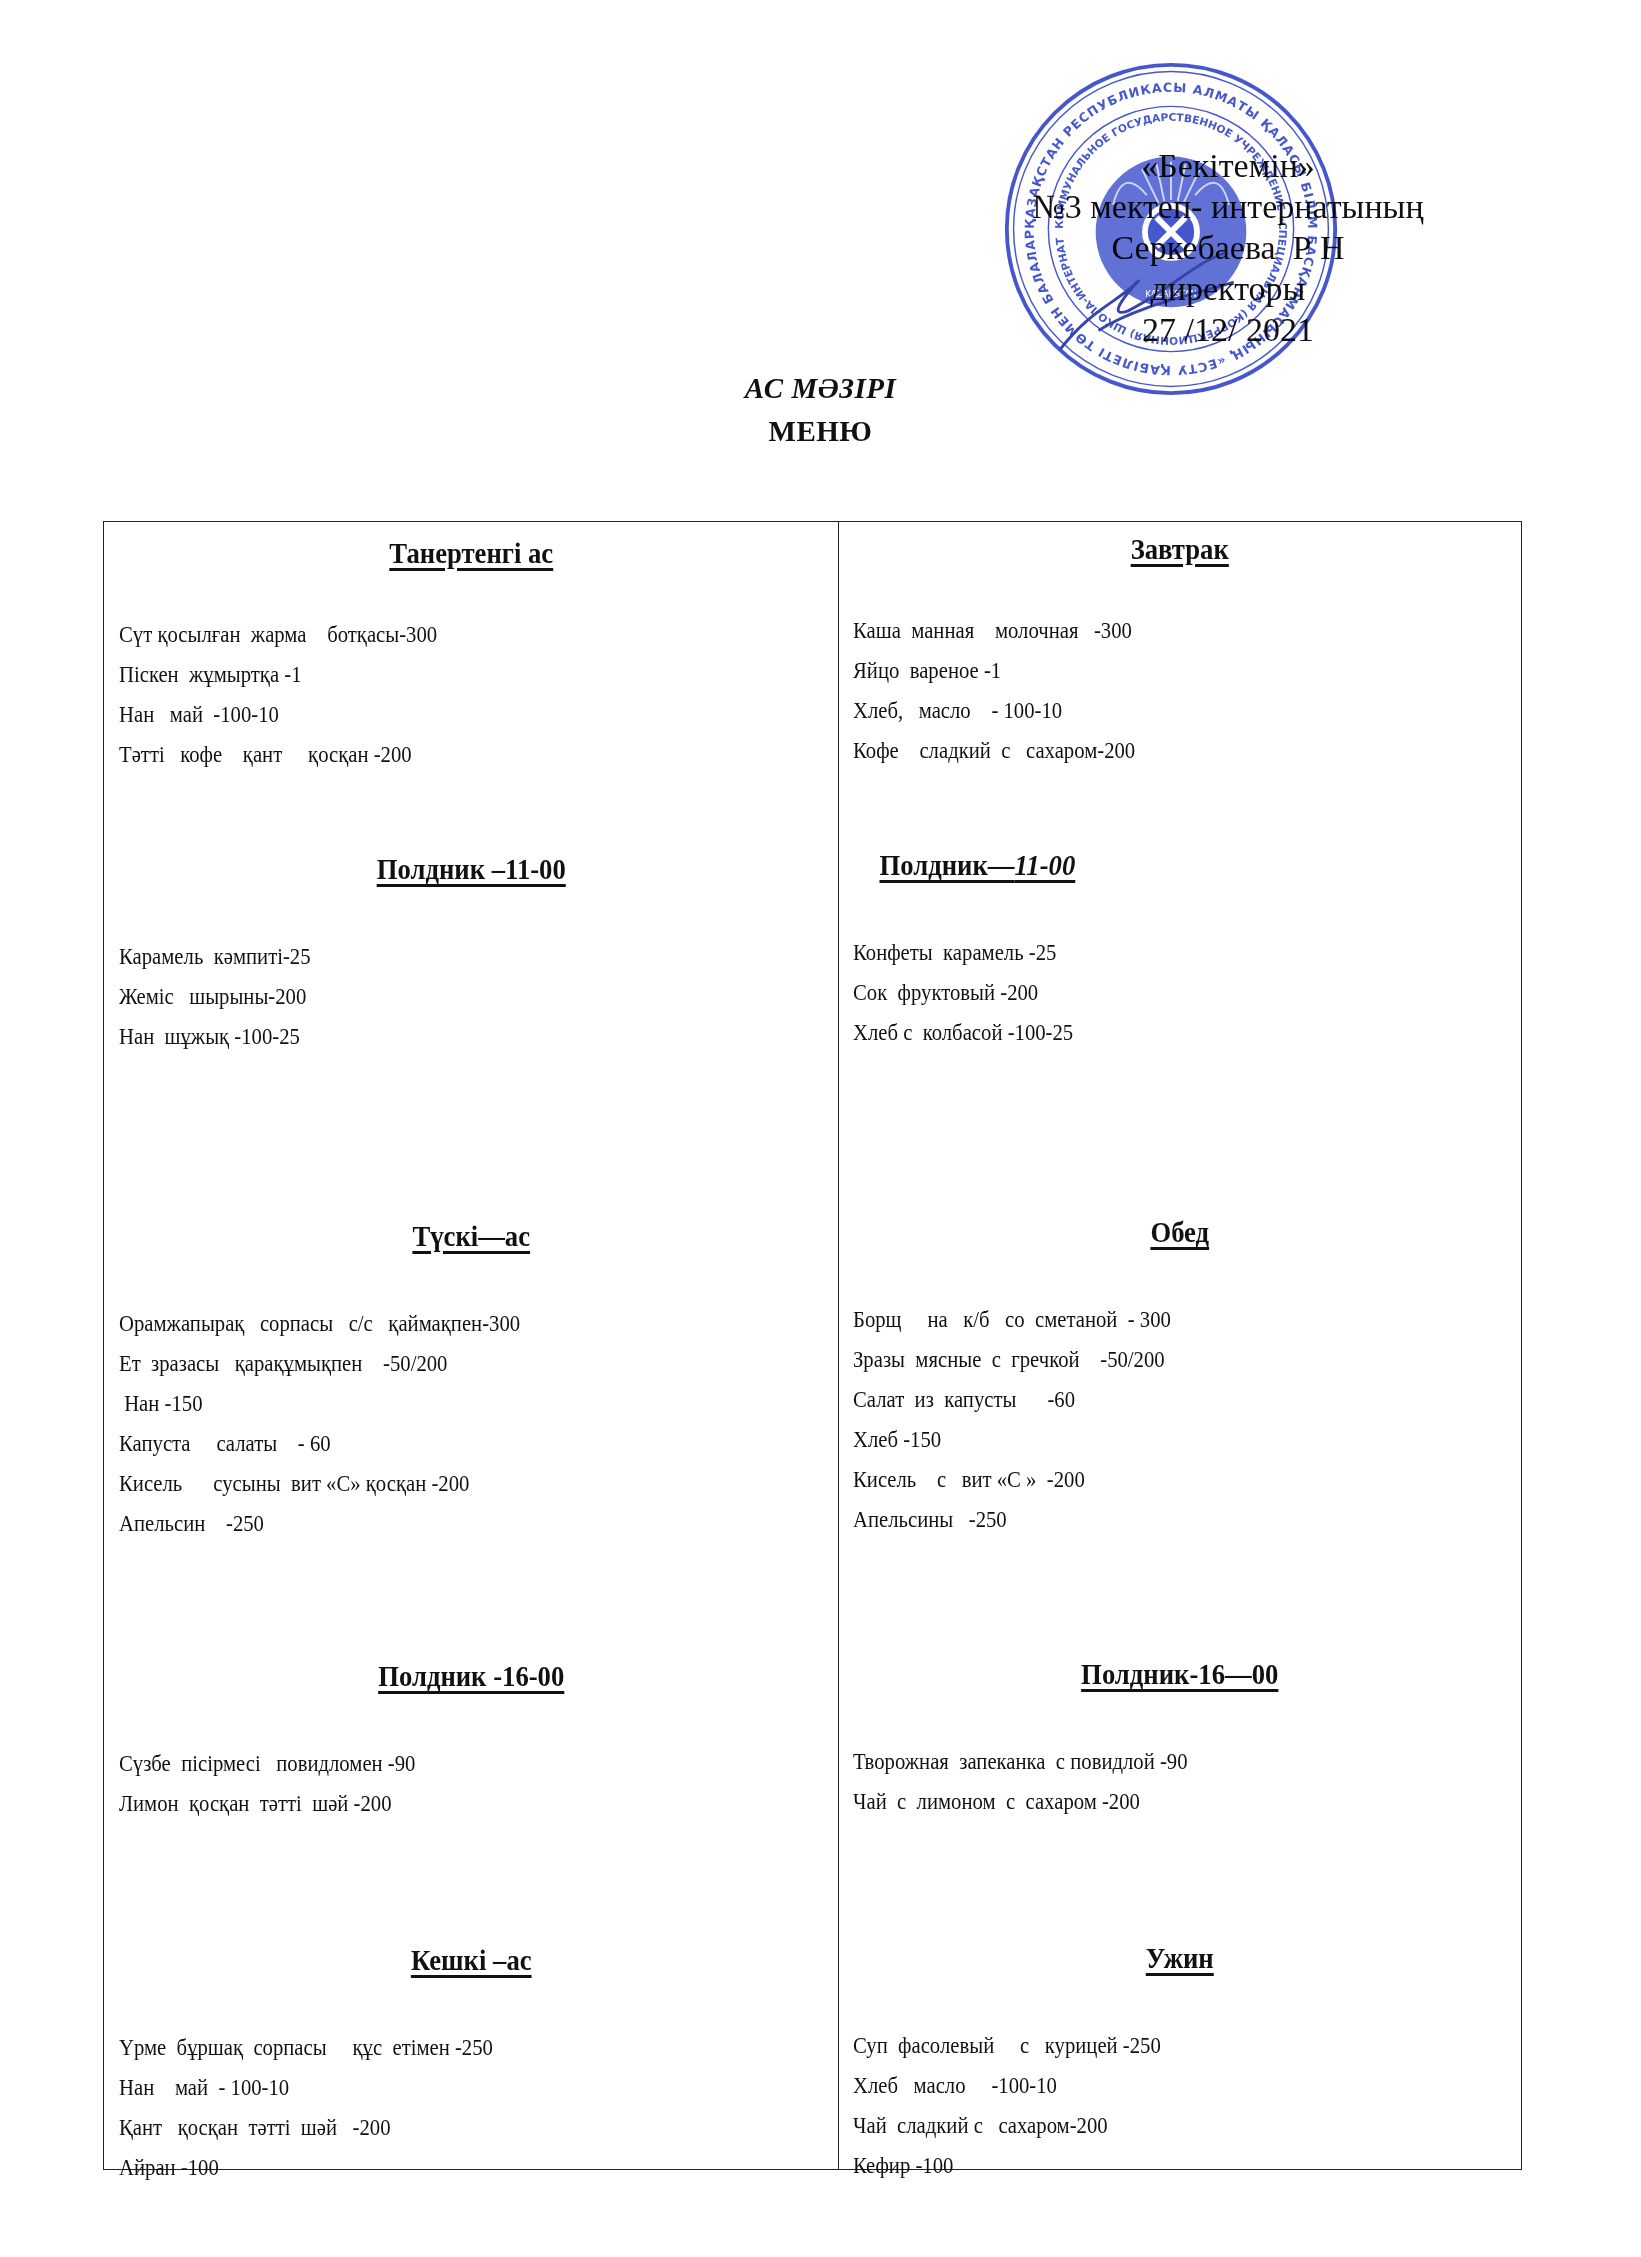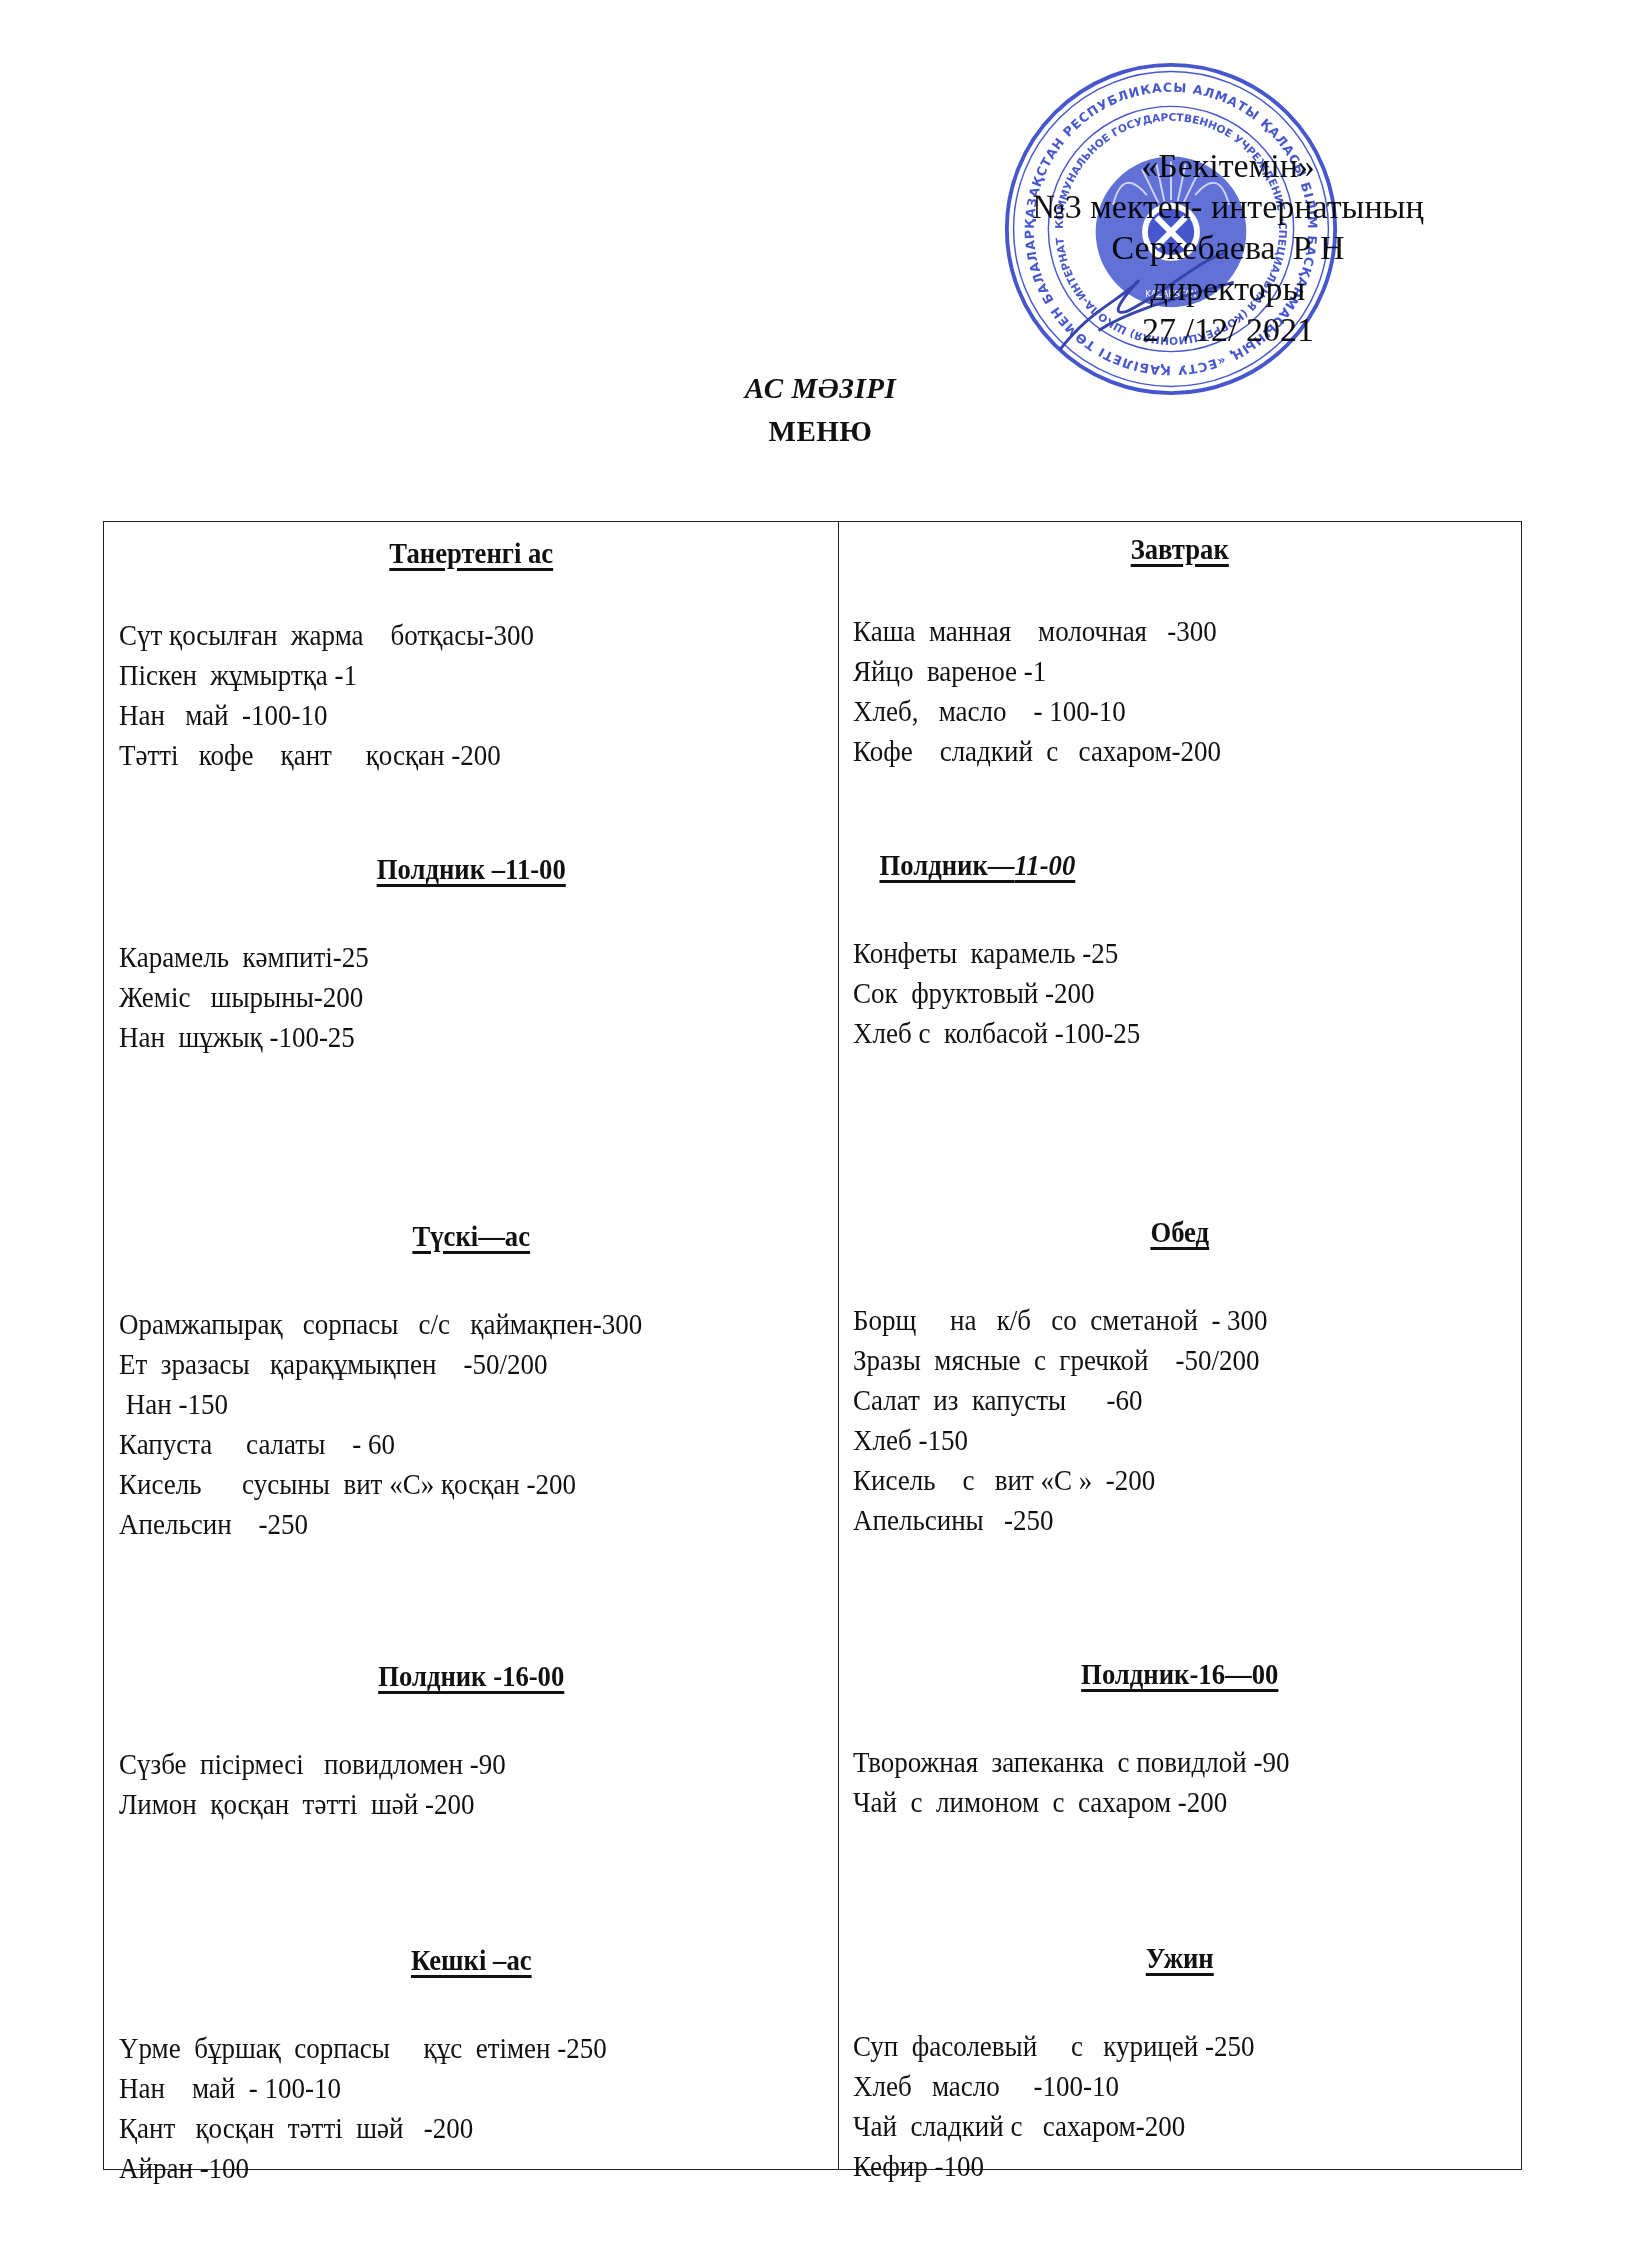--- a/index.html
+++ b/index.html
@@ -81,21 +81,21 @@
       text-underline-offset: 4.8px;
       font-size: 29px;
       line-height: 35px;
       height: 35px;
       white-space: pre;
       transform: scaleX(0.92);
     }
     .section-title .it { font-style: italic; }
     .items {
       margin-top: 50px;
-      font-size: 30px;
+      font-size: 23px;
       line-height: 40px;
     }
     .item {
       white-space: pre;
       transform-origin: left center;
       transform: scaleX(0.9);
     }
     .left .items { padding-left: 15.4px; }
     .right .items { padding-left: 13.5px; }
     .center { text-align: center; }

